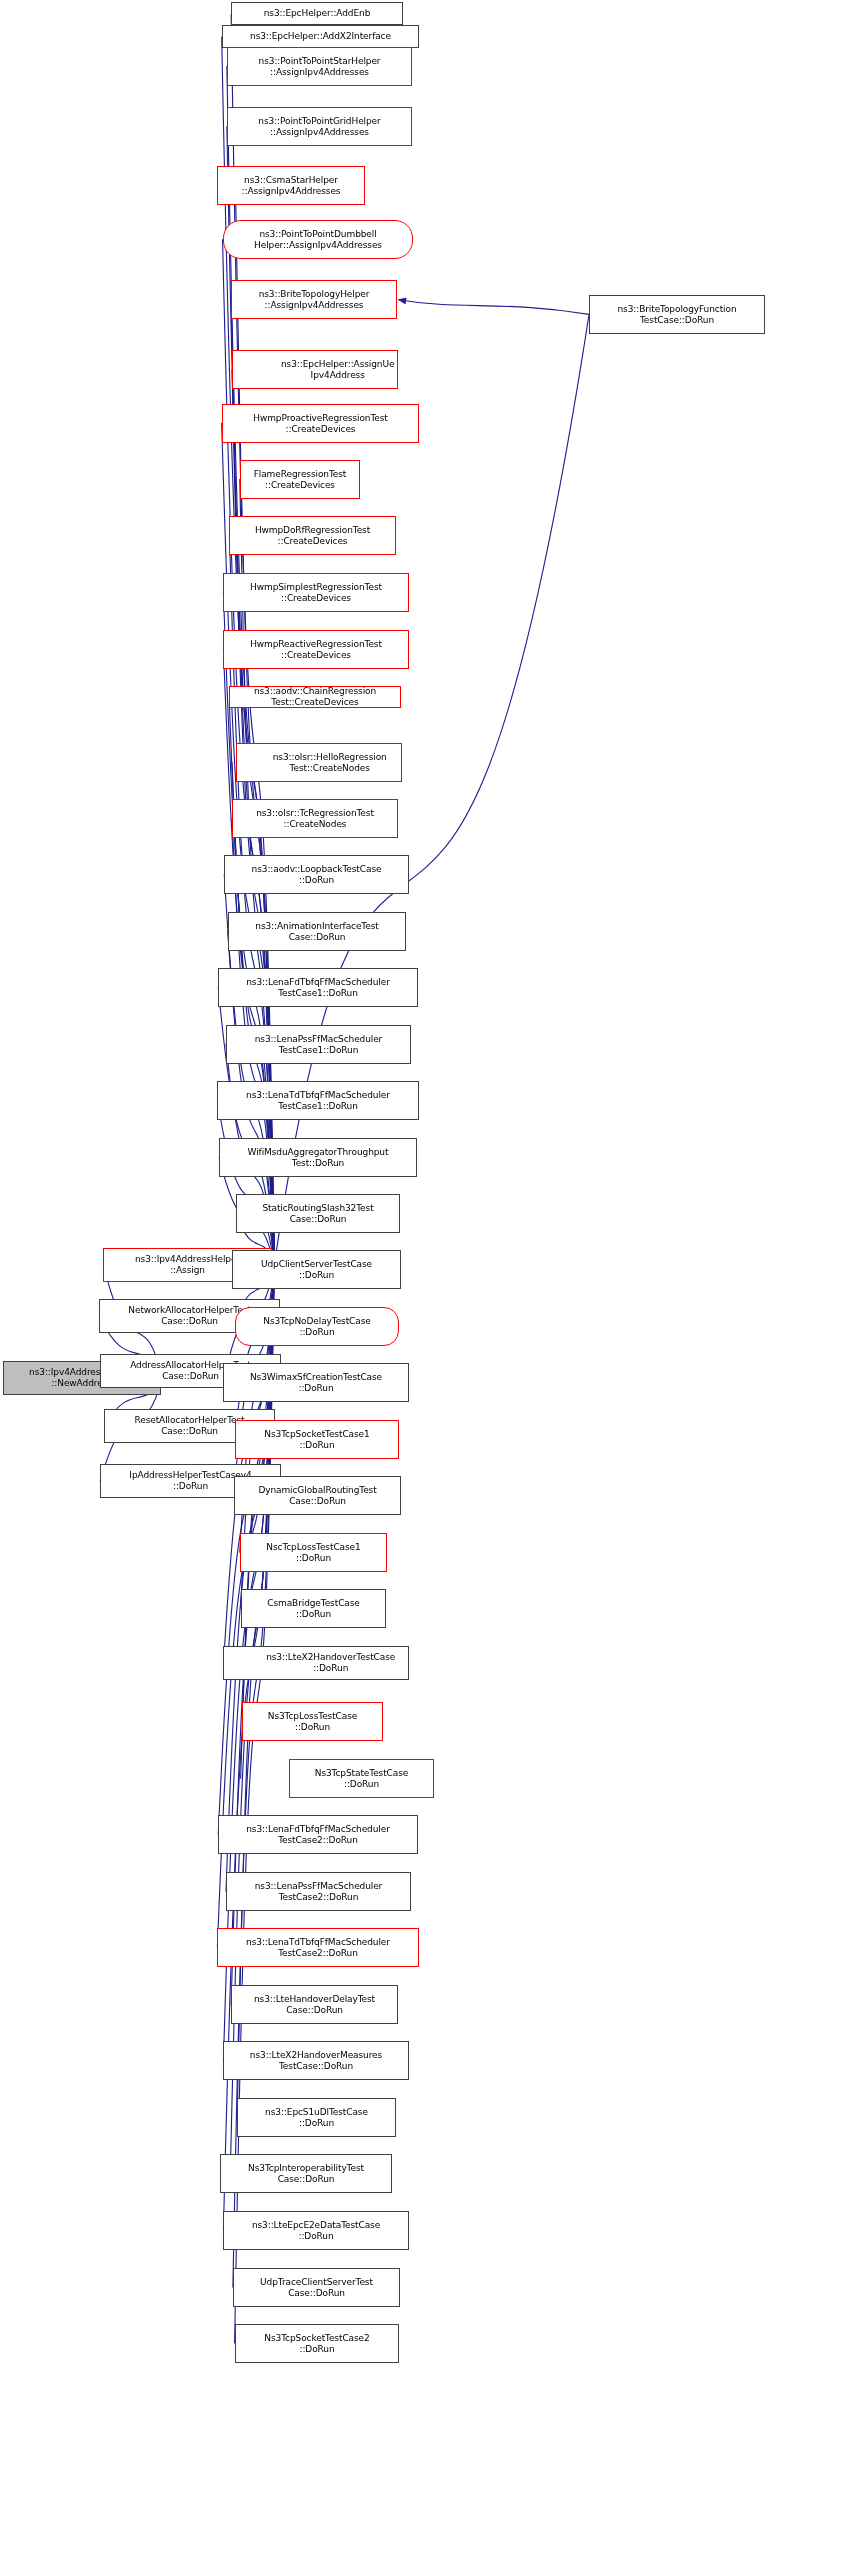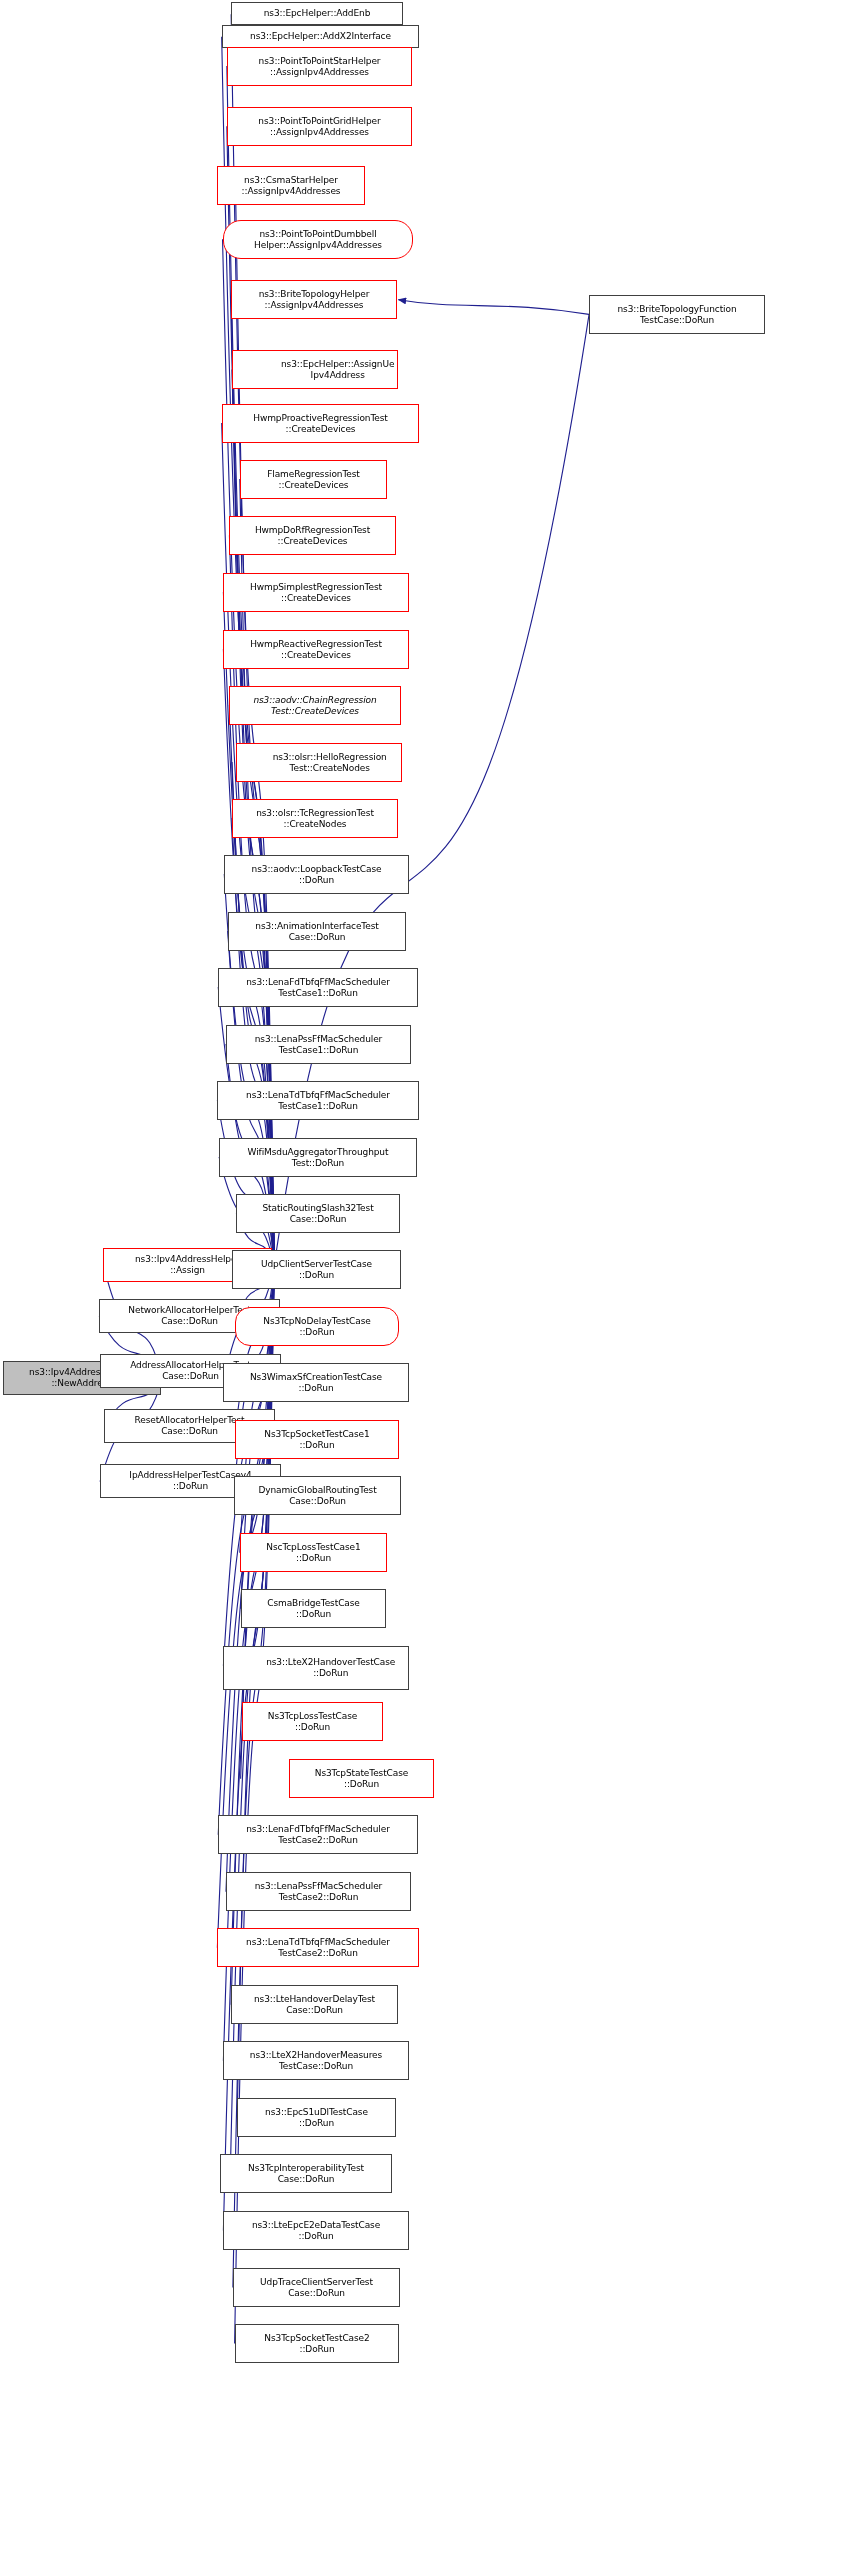--- a/index.html
+++ b/index.html
@@ -141,29 +141,29 @@
       <div class="node red" style="left: 223px; top: 220px; width: 190px; height: 39px; border-radius: 18px;"><span class="lbl">ns3::PointToPointDumbbell
 Helper::AssignIpv4Addresses</span></div>
       <div class="node red" style="left: 231px; top: 280px; width: 166px; height: 39px;"><span class="lbl">ns3::BriteTopologyHelper
 ::AssignIpv4Addresses</span></div>
       <div class="node" style="left: 589px; top: 295px; width: 176px; height: 39px;"><span class="lbl">ns3::BriteTopologyFunction
 TestCase::DoRun</span></div>
       <div class="node red" style="left: 232px; top: 350px; width: 166px; height: 39px; padding-left: 48px;"><span class="lbl">ns3::EpcHelper::AssignUe
 Ipv4Address</span></div>
       <div class="node red" style="left: 222px; top: 404px; width: 197px; height: 39px;"><span class="lbl">HwmpProactiveRegressionTest
 ::CreateDevices</span></div>
-      <div class="node red" style="left: 240px; top: 460px; width: 147px; height: 39px;"><span class="lbl">FlameRegressionTest
+      <div class="node red" style="left: 240px; top: 460px; width: 120px; height: 39px;"><span class="lbl">FlameRegressionTest
 ::CreateDevices</span></div>
       <div class="node red" style="left: 229px; top: 516px; width: 167px; height: 39px;"><span class="lbl">HwmpDoRfRegressionTest
 ::CreateDevices</span></div>
       <div class="node red" style="left: 223px; top: 573px; width: 186px; height: 39px;"><span class="lbl">HwmpSimplestRegressionTest
 ::CreateDevices</span></div>
       <div class="node red" style="left: 223px; top: 630px; width: 186px; height: 39px;"><span class="lbl">HwmpReactiveRegressionTest
 ::CreateDevices</span></div>
-      <div class="node red" style="left: 229px; top: 686px; width: 172px; height: 39px; font-style: italic;"><span class="lbl">ns3::aodv::ChainRegression
+      <div class="node red" style="left: 229px; top: 686px; width: 172px; height: 22px;"><span class="lbl">ns3::aodv::ChainRegression
 Test::CreateDevices</span></div>
       <div class="node red" style="left: 236px; top: 743px; width: 166px; height: 39px; padding-left: 24px;"><span class="lbl">ns3::olsr::HelloRegression
 Test::CreateNodes</span></div>
       <div class="node red" style="left: 232px; top: 799px; width: 166px; height: 39px;"><span class="lbl">ns3::olsr::TcRegressionTest
 ::CreateNodes</span></div>
       <div class="node" style="left: 224px; top: 855px; width: 185px; height: 39px;"><span class="lbl">ns3::aodv::LoopbackTestCase
 ::DoRun</span></div>
       <div class="node" style="left: 228px; top: 912px; width: 178px; height: 39px;"><span class="lbl">ns3::AnimationInterfaceTest
 Case::DoRun</span></div>
       <div class="node" style="left: 218px; top: 968px; width: 200px; height: 39px;"><span class="lbl">ns3::LenaFdTbfqFfMacScheduler
@@ -183,21 +183,21 @@
       <div class="node" style="left: 223px; top: 1363px; width: 186px; height: 39px;"><span class="lbl">Ns3WimaxSfCreationTestCase
 ::DoRun</span></div>
       <div class="node red" style="left: 235px; top: 1420px; width: 164px; height: 39px;"><span class="lbl">Ns3TcpSocketTestCase1
 ::DoRun</span></div>
       <div class="node" style="left: 234px; top: 1476px; width: 167px; height: 39px;"><span class="lbl">DynamicGlobalRoutingTest
 Case::DoRun</span></div>
       <div class="node red" style="left: 240px; top: 1533px; width: 147px; height: 39px;"><span class="lbl">NscTcpLossTestCase1
 ::DoRun</span></div>
       <div class="node" style="left: 241px; top: 1589px; width: 145px; height: 39px;"><span class="lbl">CsmaBridgeTestCase
 ::DoRun</span></div>
-      <div class="node" style="left: 223px; top: 1646px; width: 186px; height: 44px; padding-left: 32px;"><span class="lbl">ns3::LteX2HandoverTestCase
+      <div class="node" style="left: 223px; top: 1646px; width: 186px; height: 34px; padding-left: 32px;"><span class="lbl">ns3::LteX2HandoverTestCase
 ::DoRun</span></div>
       <div class="node red" style="left: 242px; top: 1702px; width: 141px; height: 39px;"><span class="lbl">Ns3TcpLossTestCase
 ::DoRun</span></div>
       <div class="node red" style="left: 241px; top: 1759px; width: 145px; height: 39px; margin-left: 48px;"><span class="lbl">Ns3TcpStateTestCase
 ::DoRun</span></div>
       <div class="node" style="left: 218px; top: 1815px; width: 200px; height: 39px;"><span class="lbl">ns3::LenaFdTbfqFfMacScheduler
 TestCase2::DoRun</span></div>
       <div class="node" style="left: 226px; top: 1872px; width: 185px; height: 39px;"><span class="lbl">ns3::LenaPssFfMacScheduler
 TestCase2::DoRun</span></div>
       <div class="node red" style="left: 217px; top: 1928px; width: 202px; height: 39px;"><span class="lbl">ns3::LenaTdTbfqFfMacScheduler

